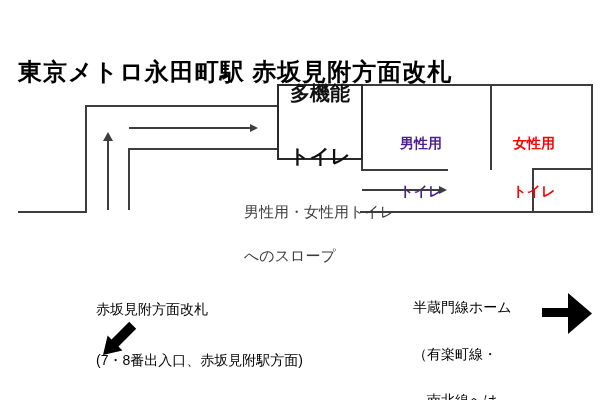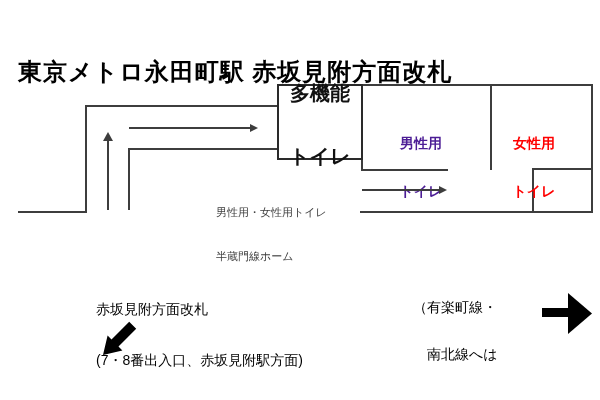--- a/index.html
+++ b/index.html
@@ -18,21 +18,21 @@
   
   .multi-label{font-size:20px;font-weight:bold;line-height:21px;text-align:center;
                color:#111;padding-top:5px;white-space:pre;}
   .room-label{position:absolute;width:100px;text-align:center;font-size:14px;
               font-weight:bold;line-height:16px;white-space:pre;}
   .mens{color:#4c1d95;}
   .womens{color:#ff0000;}
   
   .slope1{position:absolute;left:87px;top:107px;font-size:14px;font-weight:bold;
           color:#111;white-space:pre;}
-  .slope2{position:absolute;left:216px;top:176px;font-size:11px;color:#3d3d3d;
+  .slope2{position:absolute;left:244px;top:176px;font-size:15px;color:#3d3d3d;
           line-height:14.5px;white-space:pre;}
   .gate-label{position:absolute;left:96px;top:267px;font-size:14px;line-height:17px;
               color:#000;white-space:pre;}
   .platform-label{position:absolute;left:413px;top:269px;font-size:14px;
                   line-height:15.5px;color:#000;white-space:pre;}
   .platform-label .indent{padding-left:14px;}
   
   .arrow-shaft{position:absolute;background:#3d3d3d;}
   .tri-up{position:absolute;width:0;height:0;border-left:5px solid transparent;
           border-right:5px solid transparent;border-bottom:9px solid #3d3d3d;}
@@ -77,38 +77,39 @@
   </div>
 
   <div class="room-label womens" style="left:484px;top:103px;">
     <div>女性用</div>
     <div>トイレ</div>
   </div>
 
 
   <div class="slope2">
     <div>男性用・女性用トイレ</div>
-    <div>半蔵門線ホーム</div>
+    <div>へのスロープ</div>
   </div>
 
   <div class="arrow-shaft" style="left:107px;top:141px;width:2px;height:69px;"></div>
   <div class="tri-up" style="left:103px;top:132px;"></div>
 
   <div class="arrow-shaft" style="left:129px;top:127px;width:122px;height:2px;"></div>
   <div class="tri-right" style="left:250px;top:124px;"></div>
 
   <div class="arrow-shaft" style="left:362px;top:189px;width:78px;height:2px;"></div>
   <div class="tri-right" style="left:439px;top:186px;"></div>
 
   <div class="gate-label">
     <div>赤坂見附方面改札</div>
     <div>(7・8番出入口、赤坂見附駅方面)</div>
   </div>
 
   <div class="platform-label">
+    <div>半蔵門線ホーム</div>
     <div>（有楽町線・</div>
     <div class="indent">南北線へは</div>
     
     
   </div>
 
   <div class="big-arrow" style="left:100px;top:316px;width:38px;height:42px;">
     <svg width="38" height="42" viewBox="0 0 38 42">
       <polygon points="3,39 22.4,34.4 18.5,30.5 36.2,12.8 29.2,5.8 11.5,23.5 7.6,19.6" fill="#000"></polygon>
     </svg>

